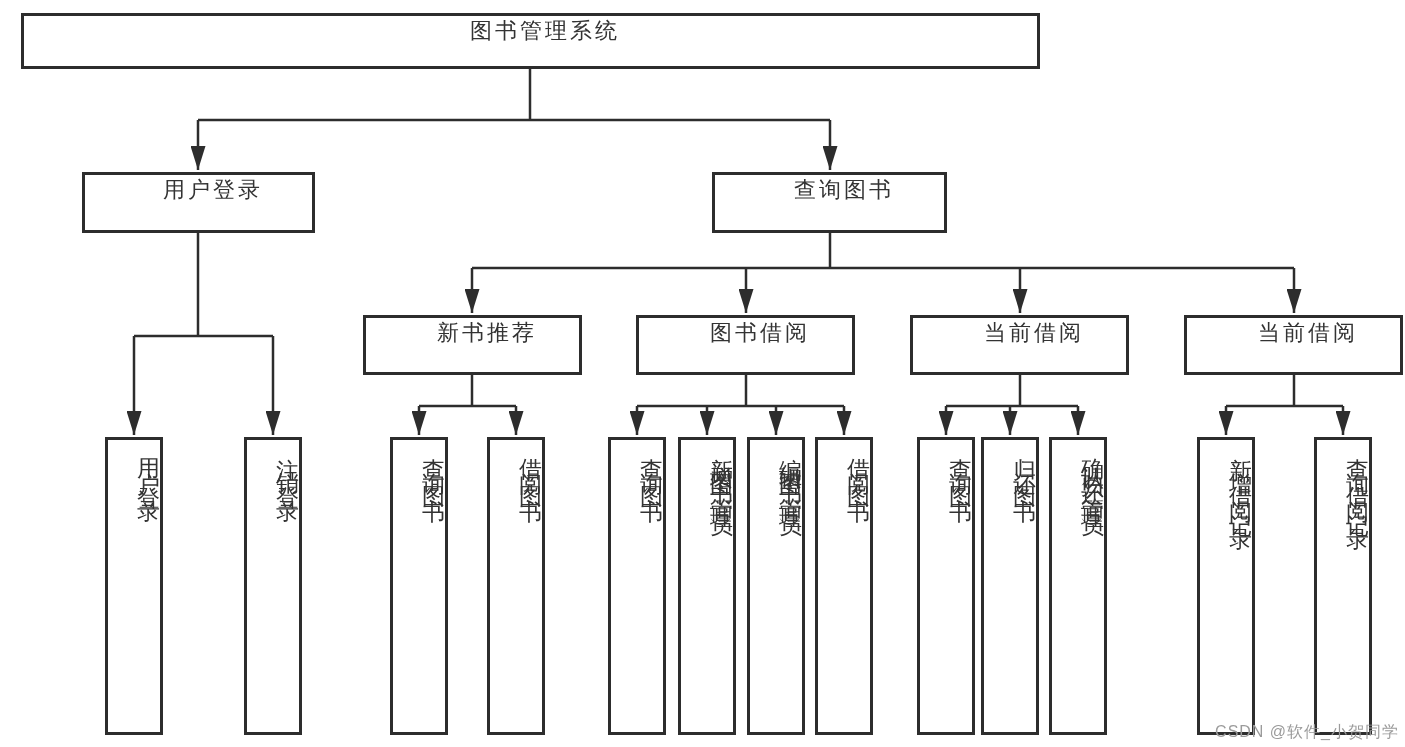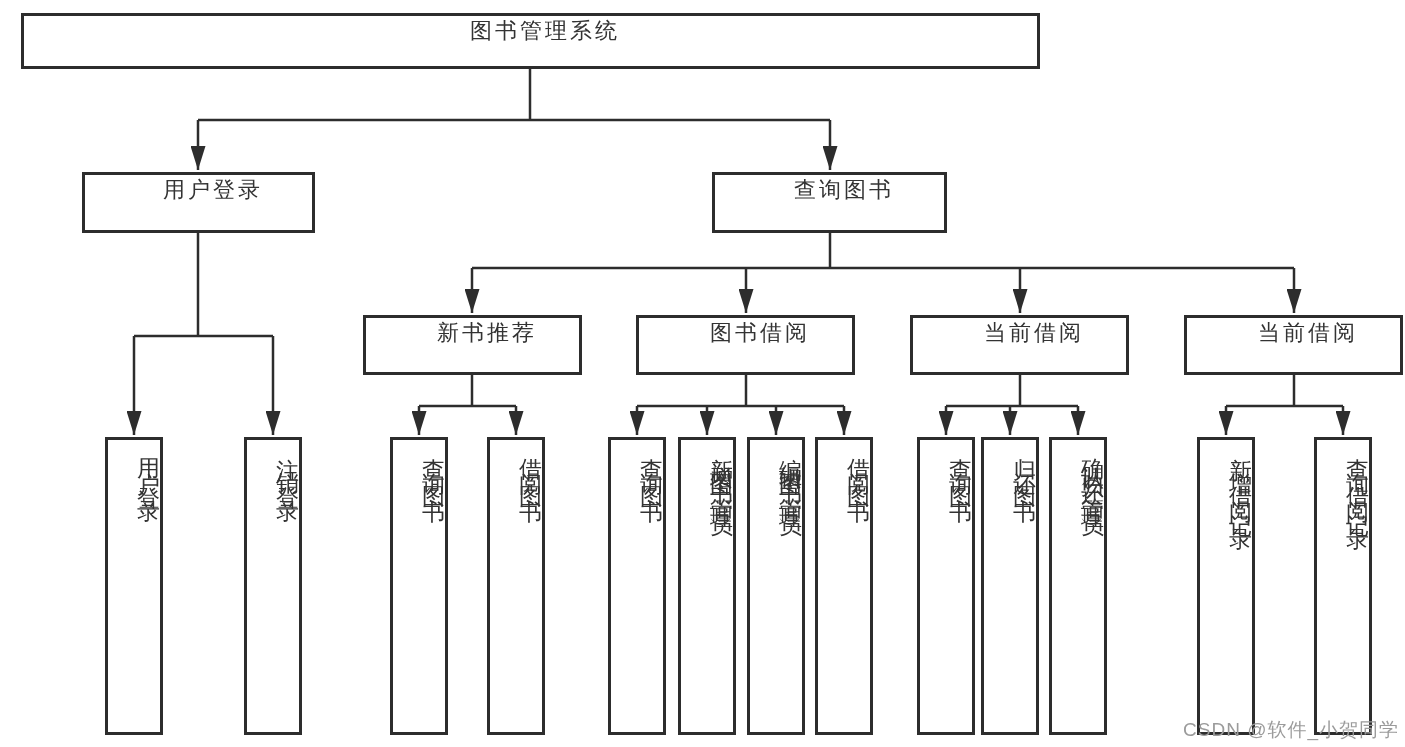--- a/index.html
+++ b/index.html
@@ -43,21 +43,21 @@
     letter-spacing:14px;
     line-height:1;
     color:var(--text);
     white-space:nowrap;
   }
   .leaf-label.tight{letter-spacing:8px;}
   .watermark{
     position:absolute;
     right:6px;
     bottom:4px;
-    font-size:19px;
+    font-size:16px;
     color:var(--wm);
     letter-spacing:1px;
     z-index:5;
     white-space:nowrap;
   }
 </style>
 </head>
 <body>
 
 <div class="canvas">

